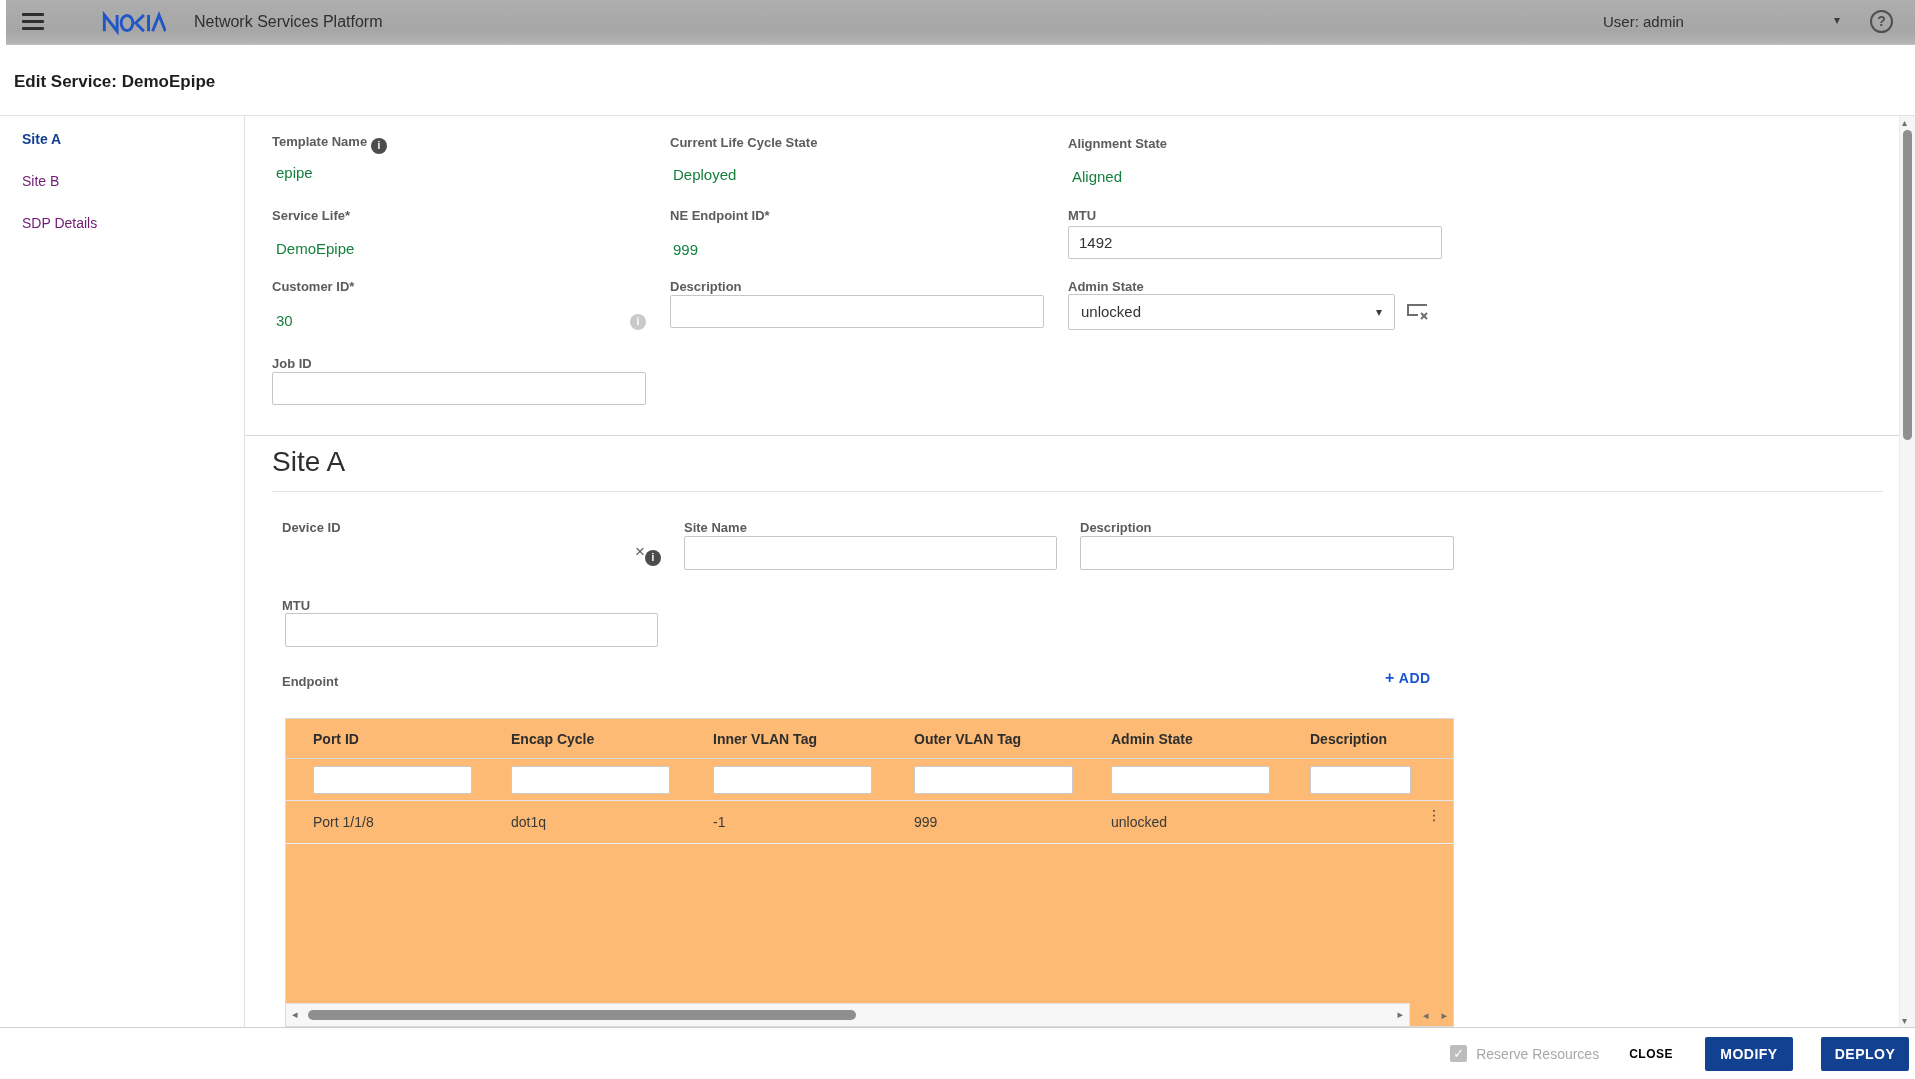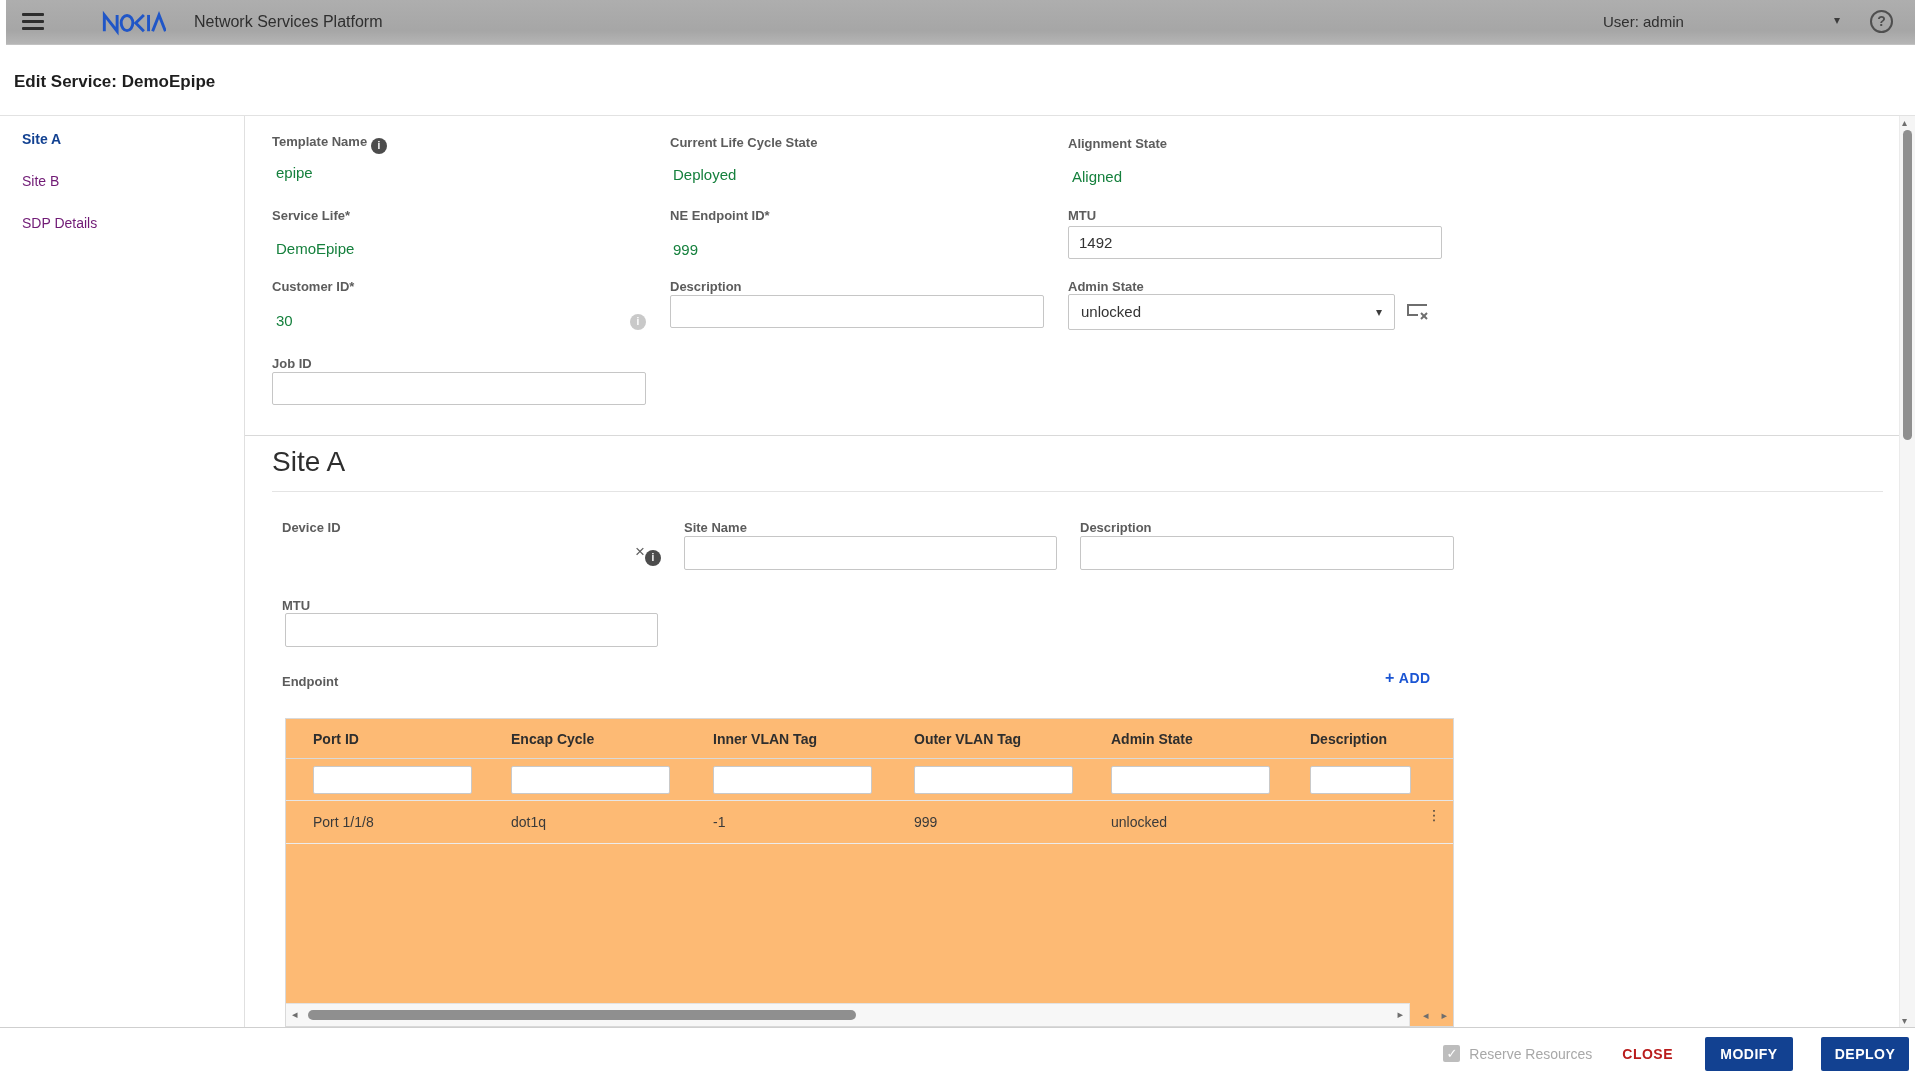--- a/index.html
+++ b/index.html
@@ -110,21 +110,21 @@
             background:#8f8f8f; cursor:grab; }
   .va-up{position:absolute;left:2px;top:1px;font-size:10px;color:#6e6e6e;cursor:pointer;}
   .va-down{position:absolute;left:2px;bottom:1px;font-size:10px;color:#6e6e6e;cursor:pointer;}
 
   
   .footer { height:52px; border-top:1px solid #cfcfcf; background:#fff; display:flex;
             align-items:center; justify-content:flex-end; padding-right:6px; }
   .checkbox { width:17px; height:17px; background:#bdbdbd; border-radius:2px; color:#fff;
               font-size:13px; text-align:center; line-height:17px; margin-right:9px; }
   .reserve-label { font-size:14px; color:#a8a8a8; margin-right:30px; }
-  .close-btn { font-size:14px; font-weight:bold; color:#b91c1c; letter-spacing:.5px;
+  .close-btn { font-size:12px; font-weight:bold; color:#000000; letter-spacing:.5px;
                margin-right:32px; cursor:pointer; background:none; border:none;
                font-family:"Liberation Sans",sans-serif; }
   .pbtn { width:88px; height:34px; background:#124191; color:#fff; border:none; border-radius:2px;
           font-size:14px; font-weight:bold; letter-spacing:.5px; cursor:pointer;
           font-family:"Liberation Sans",sans-serif; }
   .modify-btn { margin-right:28px; }
 
   svg { display:block; }
 </style>
 </head>

